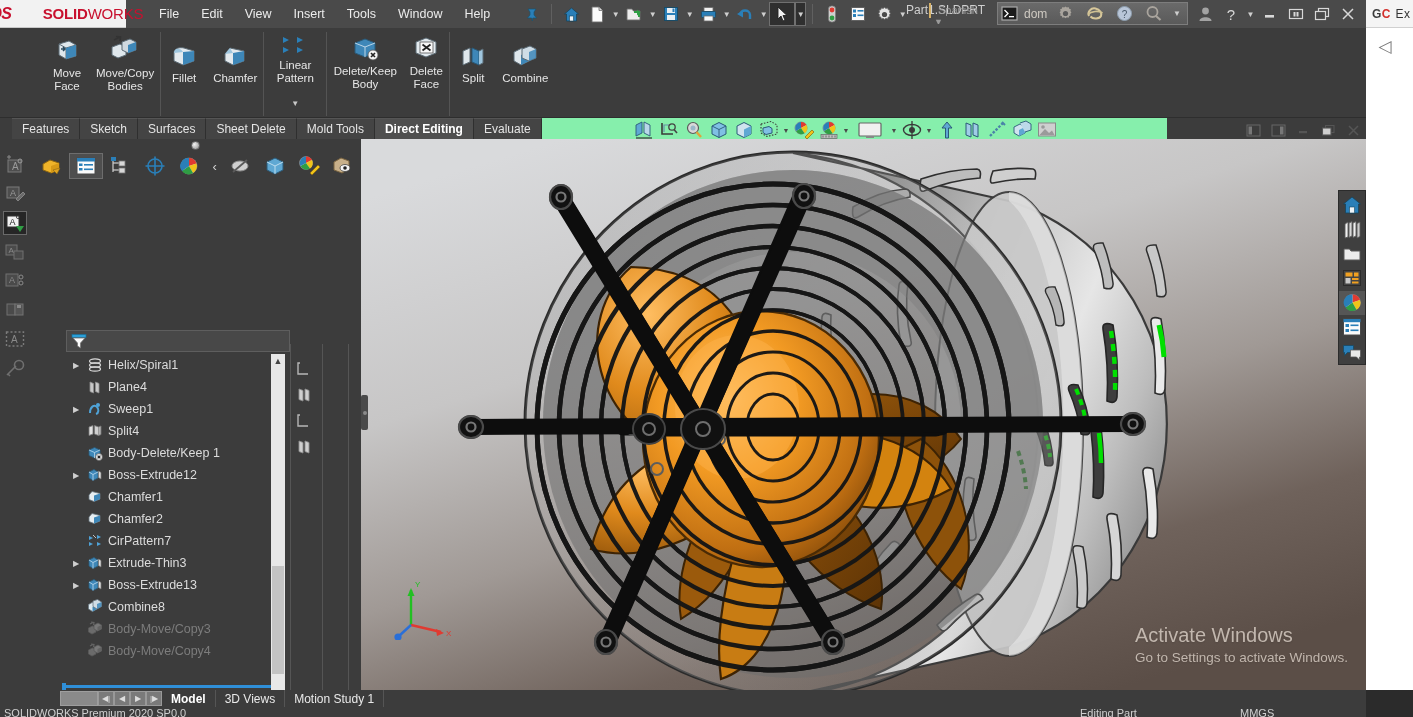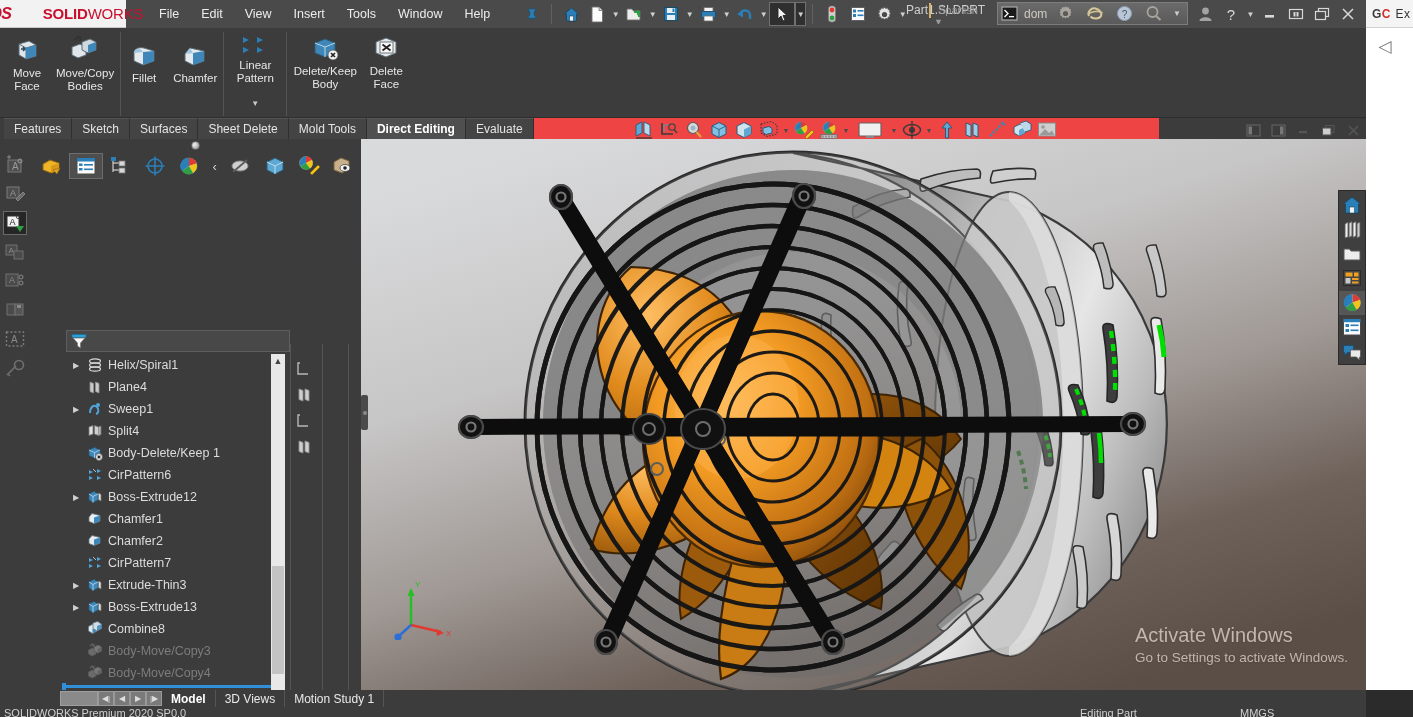--- a/index.html
+++ b/index.html
@@ -108,22 +108,22 @@
     width:auto; min-width:46px; padding:3px 6px 0 6px;
     display:flex; flex-direction:column; align-items:center; gap:2px;
     color:#e6e6e6; font-size:11.5px; text-align:center; line-height:12.5px;
     cursor:default;
   }
   .rbtn .lbl { white-space:pre-line; }
   .rdrop { color:#c8c8c8; font-size:8px; margin-top:3px; }
 
   
   .cmtabs {
-    position:absolute; left:4px; top:118px; width:1155px; height:21px;
-    display:flex; align-items:flex-end; background:#ef4444;
+    position:absolute; left:12px; top:118px; width:1155px; height:21px;
+    display:flex; align-items:flex-end; background:#86efac;
   }
   .cmtab {
     height:21px; padding:0 10px; display:flex; align-items:center;
     font-size:12px; color:#e4e4e4; background:#444; border-right:1px solid #2f2f2f;
     border-top:1px solid #555;
   }
   .cmtab.active { background:#4f4f4f; color:#ffffff; font-weight:bold; }
 
   
   .lefttool {
@@ -431,21 +431,21 @@
         <div class="sysbtn">
           <svg width="16" height="14" viewBox="0 0 16 14">
               <path d="M3 2 L13 12 M13 2 L3 12" stroke="#d8d8d8" stroke-width="1.5"></path>
             </svg>
         </div>
       </div>
     </div>
 
     <div class="ribbon">
 
-      <div class="rgroup" style="border-left:none; padding-left:4px;">
+      <div class="rgroup" style="border-left:none; padding-left:4px;margin-left:40px;">
         <div class="rbtn">
           <span>
             <svg width="30" height="30" viewBox="0 0 30 30">
                 <path d="M7 9 L17 6 L24 10 L24 21 L14 24 L7 20 Z" fill="#dfe7ec" stroke="#5b6a74" stroke-width="1"></path>
                 <path d="M7 9 L14 13 L14 24 M14 13 L24 10" fill="none" stroke="#5b6a74" stroke-width="1"></path>
                 <path d="M14 13 L24 10 L24 21 L14 24 Z" fill="#3e87b8"></path>
                 <path d="M9 14 L13 14 M11 12 L13 14 L11 16" stroke="#2a4a5e" stroke-width="1.5" fill="none"></path>
               </svg>
           </span>
           <span class="lbl">Move
@@ -525,20 +525,43 @@
                 <path d="M5 7 L15 3 L25 7 L25 18 L15 22 L5 18 Z" fill="#e3eaee" stroke="#5b6a74" stroke-width="1"></path>
                 <rect x="9" y="7" width="13" height="11" fill="#f8f8f8" stroke="#555" stroke-width=".8"></rect>
                 <path d="M11.5 9.5 L19.5 15.5 M19.5 9.5 L11.5 15.5" stroke="#222" stroke-width="1.8"></path>
               </svg>
           </span>
           <span class="lbl">Delete
 Face</span>
         </div>
       </div>
 
+      <div class="rgroup">
+        <div class="rbtn" style="padding-top:12px;">
+          <span>
+            <svg width="28" height="26" viewBox="0 0 28 26">
+                <path d="M4 7 L11 4 L11 18 L4 21 Z" fill="#dfe7ec" stroke="#5b6a74" stroke-width="1"></path>
+                <path d="M13 4 L20 7 L20 21 L13 18 Z" fill="#3e87b8" stroke="#2a5a78" stroke-width="1"></path>
+                <path d="M20 7 L24 5 L24 19 L20 21" fill="#9fc6de" stroke="#5b6a74" stroke-width="1"></path>
+              </svg>
+          </span>
+          <span class="lbl">Split</span>
+        </div>
+        <div class="rbtn" style="padding-top:12px;">
+          <span>
+            <svg width="30" height="26" viewBox="0 0 30 26">
+                <path d="M4 8 L12 4 L19 8 L19 17 L11 21 L4 17 Z" fill="#dfe7ec" stroke="#5b6a74" stroke-width="1"></path>
+                <path d="M11 11 L19 8 L19 17 L11 21 Z" fill="#3e87b8"></path>
+                <path d="M12 5 L20 2 L26 5 L26 14 L19 17 L12 14 Z" fill="#cfdde6" stroke="#5b6a74" stroke-width="1"></path>
+                <path d="M19 8 L26 5 L26 14 L19 17 Z" fill="#3e87b8" opacity=".85"></path>
+              </svg>
+          </span>
+          <span class="lbl">Combine</span>
+        </div>
+      </div>
     </div>
 
     <div class="cmtabs">
       <div class="cmtab">Features</div>
       <div class="cmtab">Sketch</div>
       <div class="cmtab">Surfaces</div>
       <div class="cmtab">Sheet Delete</div>
       <div class="cmtab">Mold Tools</div>
       <div class="cmtab active">Direct Editing</div>
       <div class="cmtab">Evaluate</div>
@@ -743,33 +766,20 @@
             <span class="exp"></span>
             <span class="ico">
               <svg width="16" height="16" viewBox="0 0 16 16">
                 <path d="M2 5 L7.5 2.5 L13 5 L13 10.5 L7.5 13 L2 10.5 Z" fill="#3e87b8" stroke="#2a5a78" stroke-width=".8"></path>
                 <path d="M2 5 L7.5 7.5 L13 5 M7.5 7.5 L7.5 13" fill="none" stroke="#b9d9ee" stroke-width=".8"></path>
                 <circle cx="12" cy="12" r="3.4" fill="#f4f4f4" stroke="#555" stroke-width=".7"></circle>
                 <path d="M10.6 10.6 L13.4 13.4 M13.4 10.6 L10.6 13.4" stroke="#222" stroke-width="1.2"></path>
               </svg>
             </span>
             <span>Body-Delete/Keep 1</span>
-          </div>
-          <div class="trow">
-            <span class="exp"></span>
-            <span class="ico">
-              <svg width="16" height="16" viewBox="0 0 16 16">
-                <path d="M2 3 L6 5 L2 7 Z" fill="#4fa3d8"></path>
-                <path d="M10 2 L14 4 L10 6 Z" fill="#4fa3d8"></path>
-                <path d="M2 9 L6 11 L2 13 Z" fill="#4fa3d8"></path>
-                <path d="M10 9 L14 11 L10 13 Z" fill="#4fa3d8"></path>
-                <path d="M6 2 L9 5" stroke="#cfcfcf" stroke-width=".9"></path>
-              </svg>
-            </span>
-            <span>CirPattern6</span>
           </div>
           <div class="trow">
             <span class="exp">▶</span>
             <span class="ico">
               <svg width="16" height="16" viewBox="0 0 16 16">
                 <path d="M2 5 L7 2.5 L11 5 L11 11 L6 13.5 L2 11 Z" fill="#3e87b8" stroke="#2a5a78" stroke-width=".8"></path>
                 <path d="M2 5 L6 7.5 L11 5 M6 7.5 L6 13.5" fill="none" stroke="#bfdcef" stroke-width=".8"></path>
                 <path d="M11.5 4 L14 5.5 L14 12 L11.5 10.5 Z" fill="#dcdcdc" stroke="#7a7a7a" stroke-width=".7"></path>
               </svg>
             </span>

